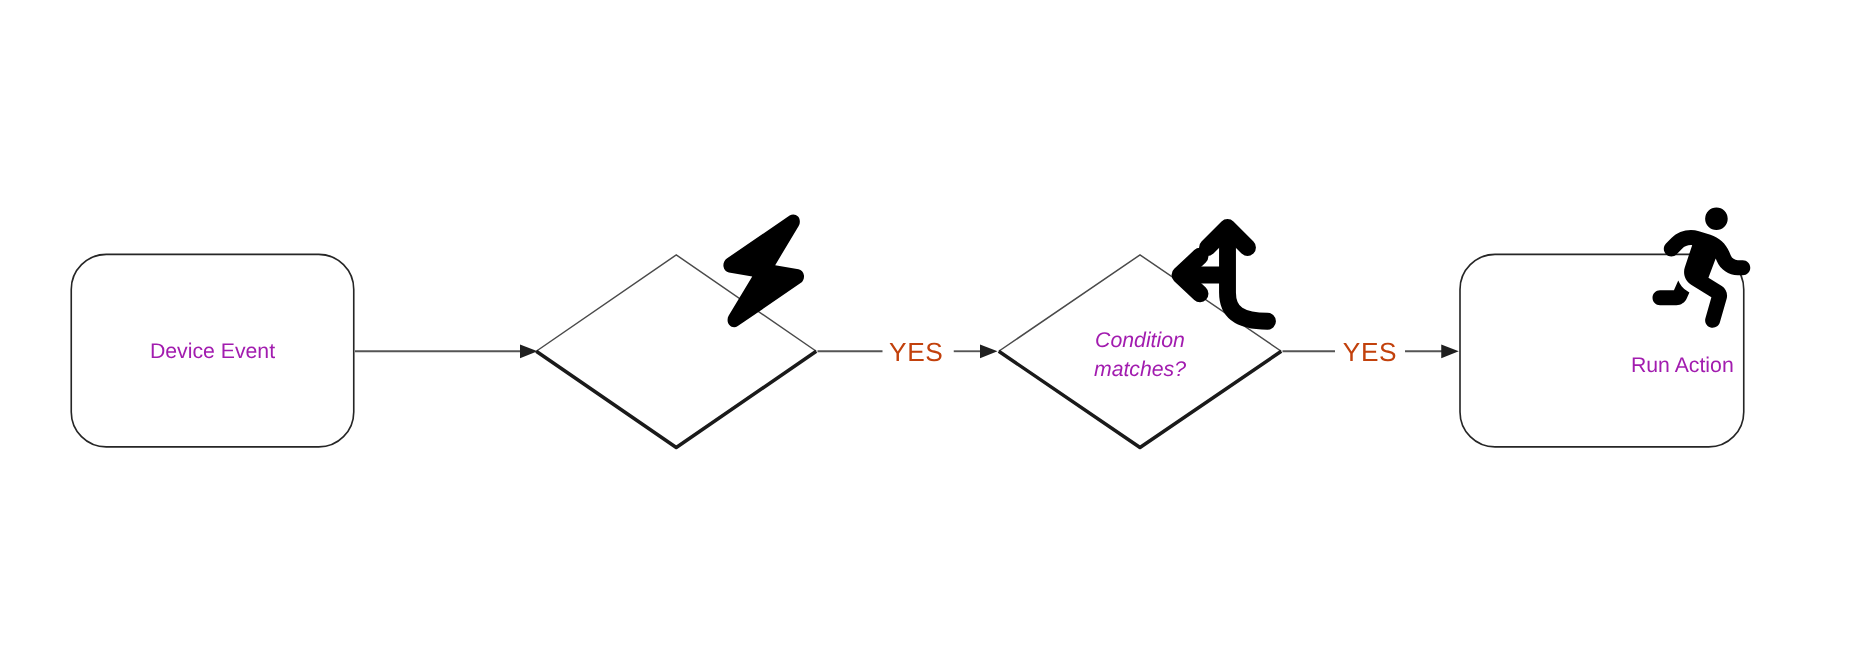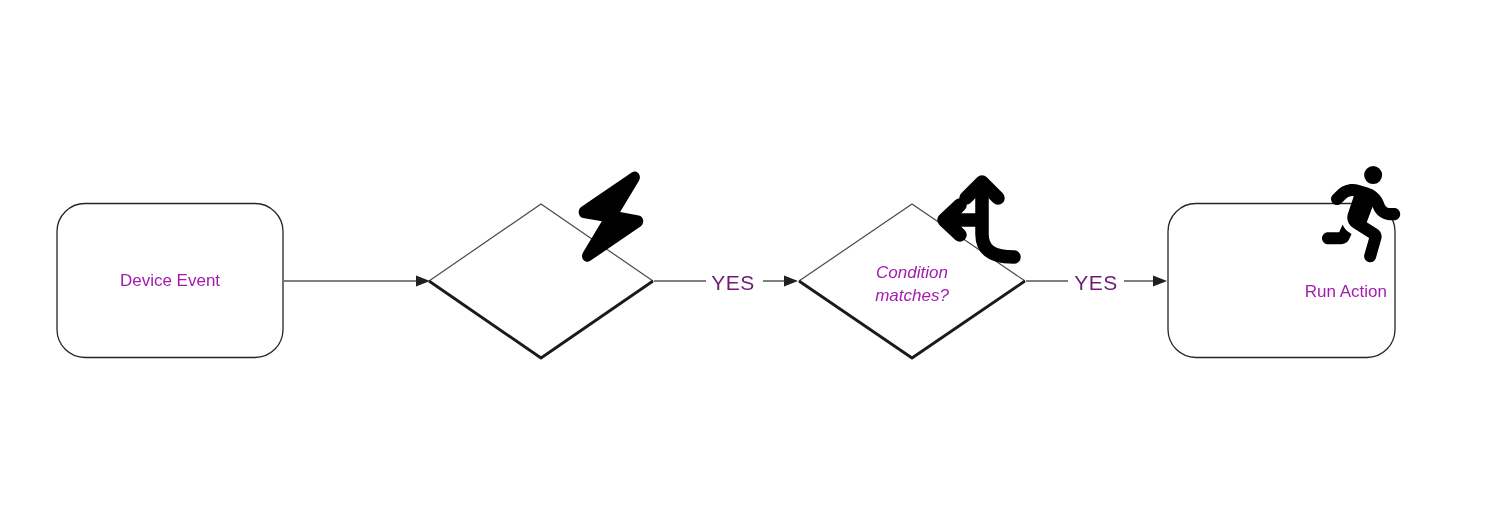--- a/index.html
+++ b/index.html
@@ -24,21 +24,21 @@
     position: absolute;
     transform: translate(-50%, -50%);
     text-align: center;
     color: #a21caf;
     font-size: 17px;
     line-height: 1.38;
     white-space: normal;
     pointer-events: none;
   }
   .edge-label {
-    color: #701a75;
+    color: #c2410c;
     font-size: 21px;
     letter-spacing: 0.5px;
     white-space: nowrap;
   }
 </style>
 </head>
 <body>
 
 <div class="canvas">
 

